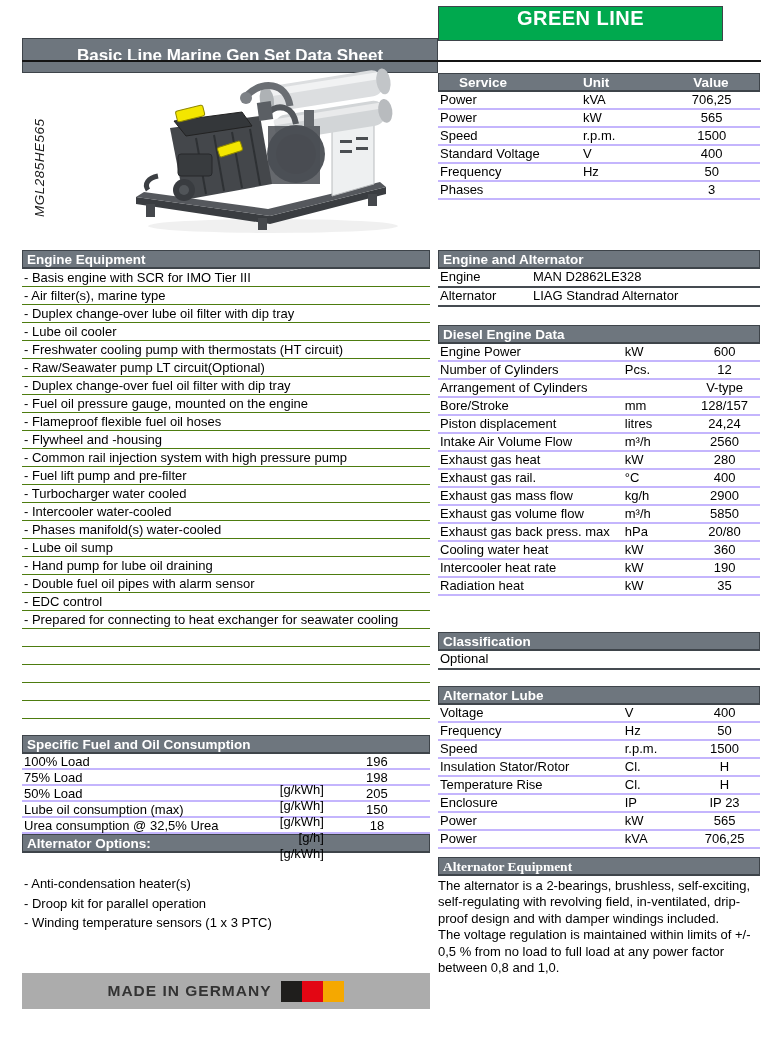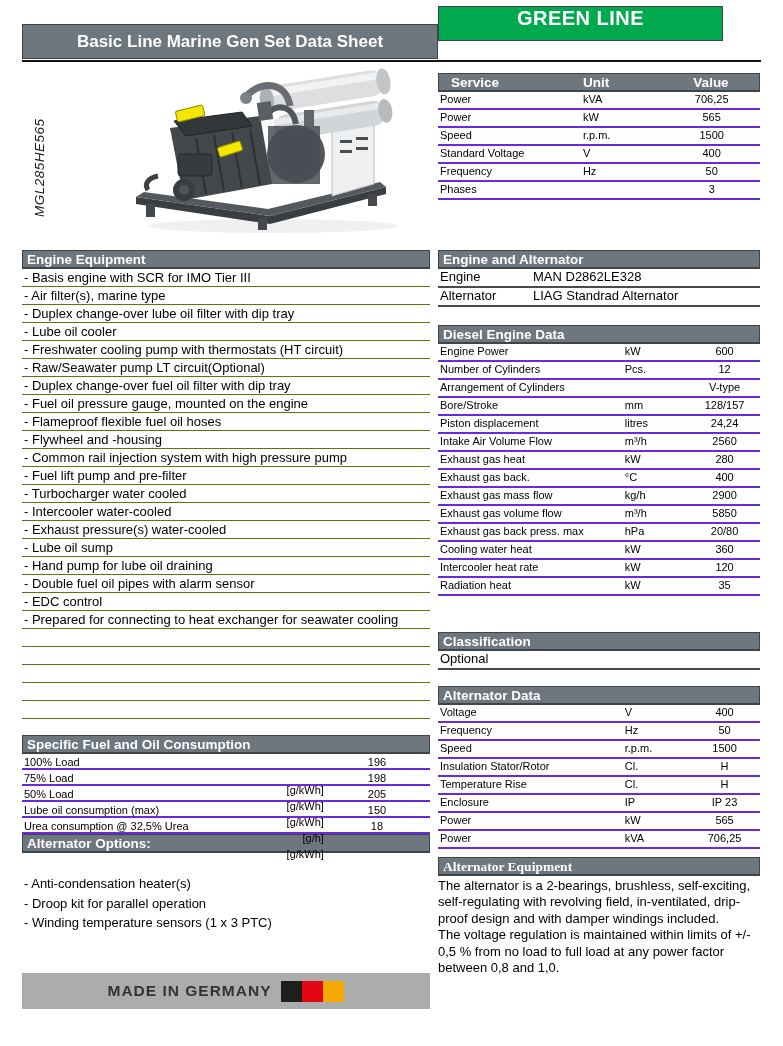--- a/index.html
+++ b/index.html
@@ -5,21 +5,21 @@
   html,body{margin:0;padding:0;}
   body{
     width:783px;height:1046px;position:relative;background:#ffffff;
     font-family:"Liberation Sans", sans-serif;color:#000;
     -webkit-font-smoothing:antialiased;overflow:hidden;
   }
   .abs{position:absolute;}
 
   
   .title-bar{
-    left:22px;top:24px;width:416px;height:35px;
+    left:22px;top:38px;width:416px;height:35px;
     background:#6E767E;border:1px solid #3E444A;box-sizing:border-box;
     display:flex;align-items:center;justify-content:center;
     color:#fff;font-weight:bold;font-size:17px;
   }
   .brand-bar{
     left:438px;top:6px;width:285px;height:35px;
     border:1px solid #3E444A;box-sizing:border-box;
     display:flex;align-items:flex-start;justify-content:center;
     color:#fff;font-weight:bold;font-size:20px;letter-spacing:0.5px;
   }
@@ -41,38 +41,38 @@
 
   
   .eq-row{
     height:18px;line-height:17px;font-size:13px;
     border-bottom:1px solid #4d7c0f;box-sizing:border-box;
     white-space:nowrap;overflow:hidden;padding-left:2px;
   }
   .plain-row{height:19px;line-height:19px;font-size:13px;white-space:nowrap;padding-left:2px;}
 
   .svc-row,.tbl-row,.fuel-row{
-    display:grid;box-sizing:border-box;font-size:11px;
-    border-bottom:2px solid #6d28d9;height:18px;line-height:15.5px;
+    display:grid;box-sizing:border-box;font-size:13px;
+    border-bottom:2px solid #c4b5fd;height:18px;line-height:15.5px;
   }
   .svc-row{grid-template-columns:45% 25% 30%;}
   .tbl-row{grid-template-columns:58% 20% 22%;}
   .fuel-row{grid-template-columns:56% 18% 26%;height:16px;line-height:16.5px;}
   .svc-row .c-label,.tbl-row .c-label,.fuel-row .c-label{text-align:left;padding-left:2px;overflow:hidden;white-space:nowrap;}
   .c-unit{text-align:left;}
   .fuel-row .c-unit{text-align:right;margin-top:28px;}
   .c-value{text-align:center;}
 
   .svc-head{
     display:grid;grid-template-columns:45% 25% 30%;
     background:#6E767E;color:#fff;font-weight:bold;font-size:13.5px;
     height:19px;line-height:15px;padding-top:1px;
     border:1px solid #3E444A;border-bottom-width:2px;box-sizing:border-box;
   }
-  .svc-head .c-label{padding-left:12px;}
+  .svc-head .c-label{padding-left:20px;}
 
   .info-row{
     display:grid;grid-template-columns:95px 1fr;font-size:13px;
     border-bottom:2px solid #454B51;height:19px;line-height:16px;box-sizing:border-box;
   }
   .info-row .c-label{padding-left:2px;}
 
   
   .left-col{left:22px;top:250px;width:408px;}
   .right-col{left:438px;top:250px;width:322px;}
@@ -236,21 +236,21 @@
   <div class="eq-row">- Flywheel and -housing</div>
 
   <div class="eq-row">- Common rail injection system with high pressure pump</div>
 
   <div class="eq-row">- Fuel lift pump and pre-filter</div>
 
   <div class="eq-row">- Turbocharger water cooled</div>
 
   <div class="eq-row">- Intercooler water-cooled</div>
 
-  <div class="eq-row">- Exhaust pressure(s) water-cooled</div>
+  <div class="eq-row">- Phases manifold(s) water-cooled</div>
 
   <div class="eq-row">- Lube oil sump</div>
 
   <div class="eq-row">- Hand pump for lube oil draining</div>
 
   <div class="eq-row">- Double fuel oil pipes with alarm sensor</div>
 
   <div class="eq-row">- EDC control</div>
 
   <div class="eq-row">- Prepared for connecting to heat exchanger for seawater cooling</div>
@@ -358,21 +358,21 @@
     <span class="c-value">2560</span>
   </div>
 
   <div class="tbl-row">
     <span class="c-label">Exhaust gas heat</span>
     <span class="c-unit">kW</span>
     <span class="c-value">280</span>
   </div>
 
   <div class="tbl-row">
-    <span class="c-label">Exhaust gas back.</span>
+    <span class="c-label">Exhaust gas rail.</span>
     <span class="c-unit">°C</span>
     <span class="c-value">400</span>
   </div>
 
   <div class="tbl-row">
     <span class="c-label">Exhaust gas mass flow</span>
     <span class="c-unit">kg/h</span>
     <span class="c-value">2900</span>
   </div>
 
@@ -390,37 +390,37 @@
 
   <div class="tbl-row">
     <span class="c-label">Cooling water heat</span>
     <span class="c-unit">kW</span>
     <span class="c-value">360</span>
   </div>
 
   <div class="tbl-row">
     <span class="c-label">Intercooler heat rate</span>
     <span class="c-unit">kW</span>
-    <span class="c-value">120</span>
+    <span class="c-value">190</span>
   </div>
 
   <div class="tbl-row">
     <span class="c-label">Radiation heat</span>
     <span class="c-unit">kW</span>
     <span class="c-value">35</span>
   </div>
 </div>
 
   <div class="sec-header mt36">Classification</div>
   <div class="info-row">
     <span class="c-label">Optional</span>
     <span></span>
   </div>
 
-  <div class="sec-header mt16">Alternator Data</div>
+  <div class="sec-header mt16">Alternator Lube</div>
   <div>
   <div class="tbl-row">
     <span class="c-label">Voltage</span>
     <span class="c-unit">V</span>
     <span class="c-value">400</span>
   </div>
 
   <div class="tbl-row">
     <span class="c-label">Frequency</span>
     <span class="c-unit">Hz</span>

